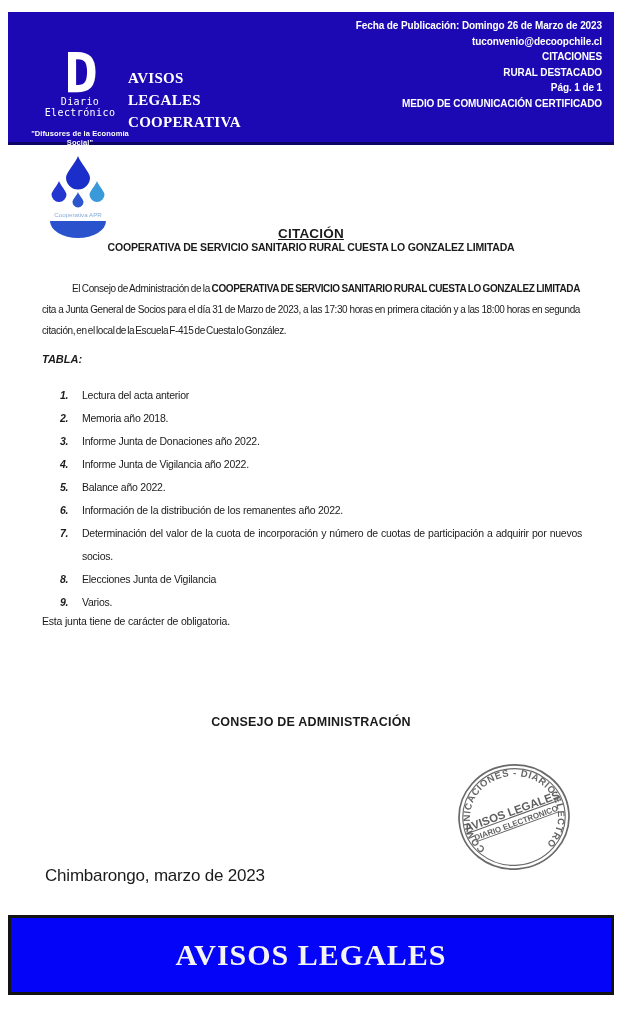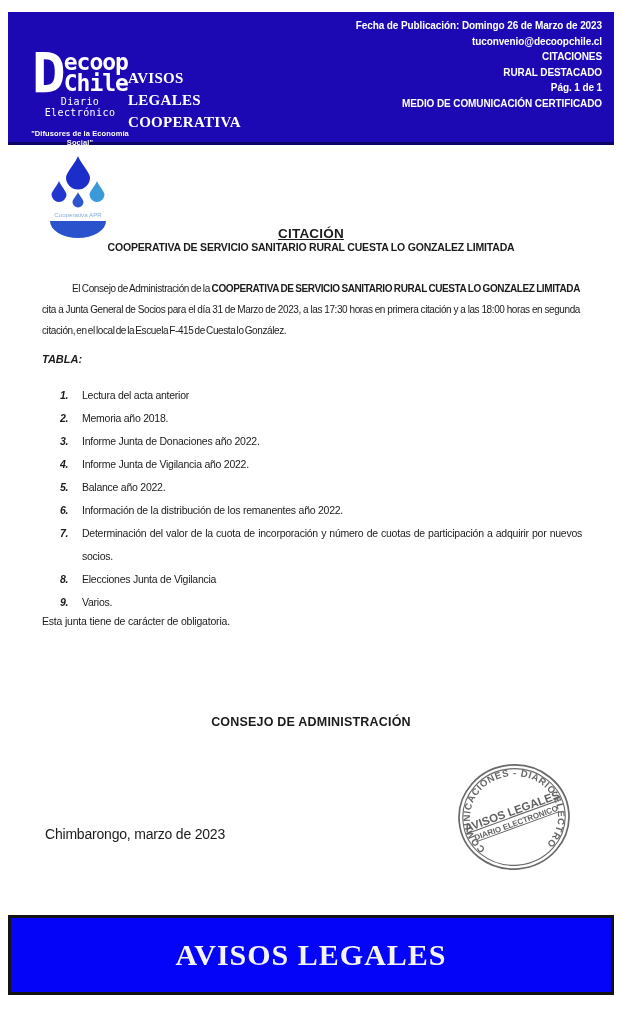--- a/index.html
+++ b/index.html
@@ -65,44 +65,40 @@
   .tabla-row .num {
     flex:0 0 22px; margin-left:18px; font-weight:bold; font-style:italic;
   }
   .tabla-row .txt { flex:1; text-align:justify; }
   .closing { position:absolute; left:42px; top:615px; font-size:10.5px; letter-spacing:-0.2px; }
   .consejo {
     position:absolute; left:0; top:715px; width:100%; text-align:center;
     font-size:12.5px; font-weight:bold; letter-spacing:0.2px;
   }
   .stamp { position:absolute; left:454px; top:759px; }
-  .place-date { position:absolute; left:45px; top:826px; font-size:14px; letter-spacing:-0.2px; }
+  .place-date { position:absolute; left:45px; top:866px; font-size:17px; letter-spacing:-0.2px; }
 
   
   .banner {
     position:absolute; left:8px; top:915px; width:606px; height:80px;
     background:#0404f8; border:3px solid #131313;
     display:flex; align-items:center; justify-content:center;
     font-family:"Liberation Serif", serif; font-weight:bold;
     font-size:30px; letter-spacing:1px; color:#f4f4f4;
   }
 </style>
 </head>
 <body>
 
 <div class="page">
 
   <div class="header">
     <div class="logo-block">
       <div class="logo-row">
         <span class="logo-d">D</span>
-        <span class="logo-words">
-          <span>ecoop</span><br>
-          <span>Chile</span>
-        </span>
       </div>
       <div class="logo-sub">Diario Electrónico</div>
       <div class="logo-tag">"Difusores de la Economía Social"</div>
     </div>
 
     <div class="brand">
       <div>AVISOS</div>
       <div>LEGALES</div>
       <div>COOPERATIVA</div>
     </div>

